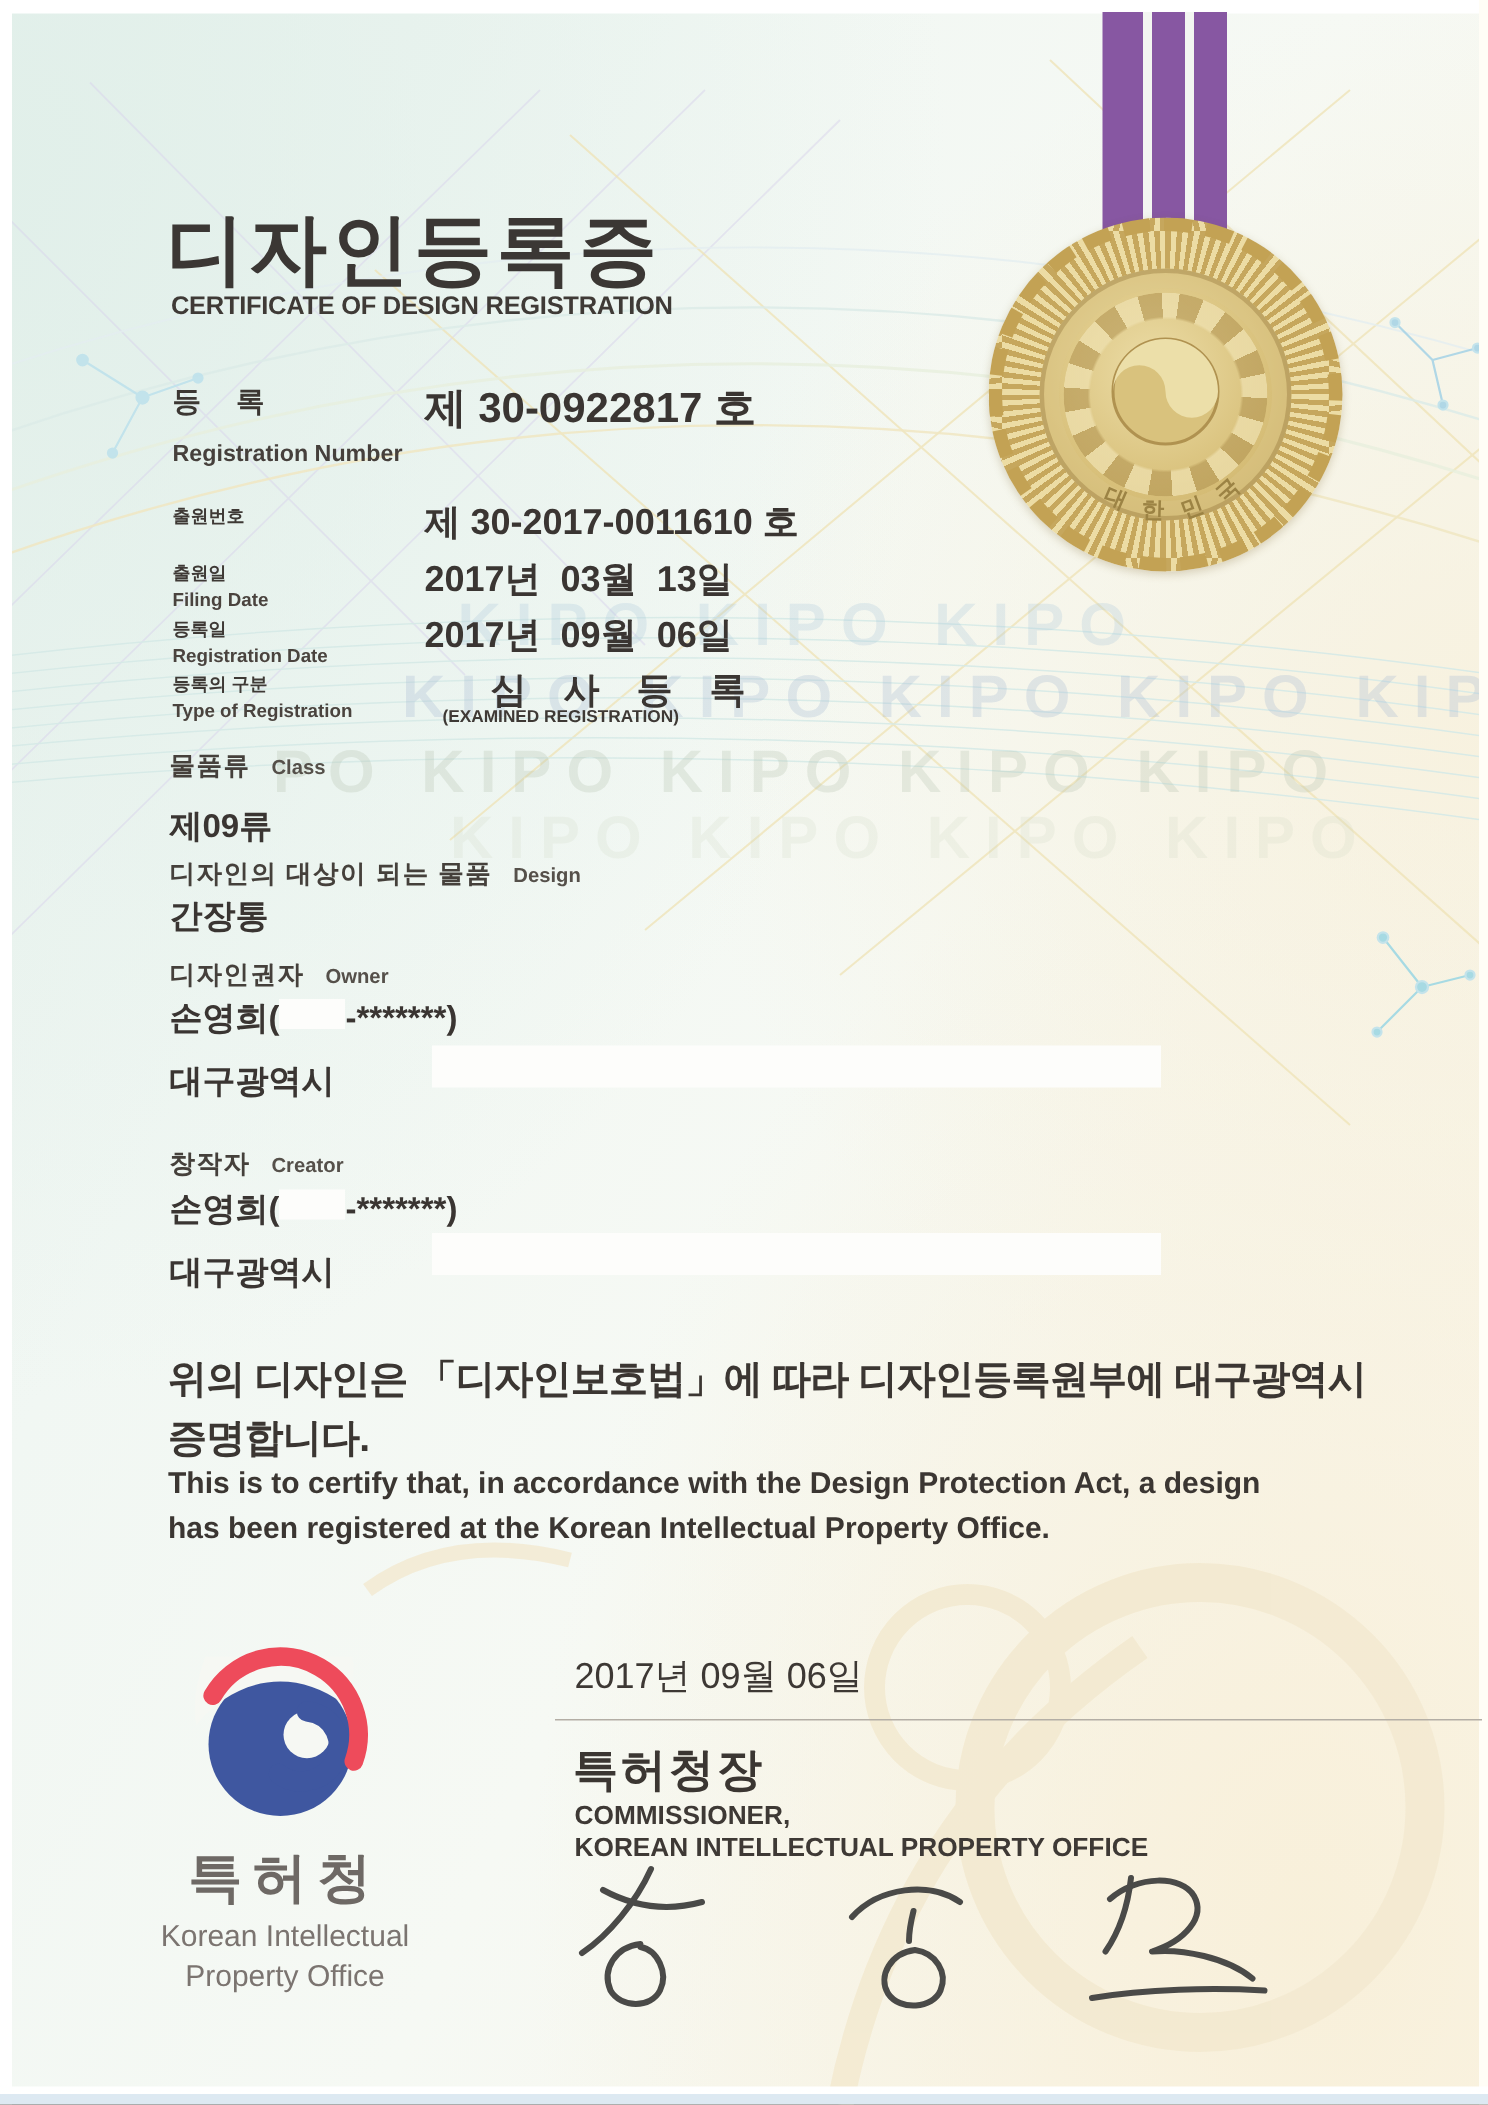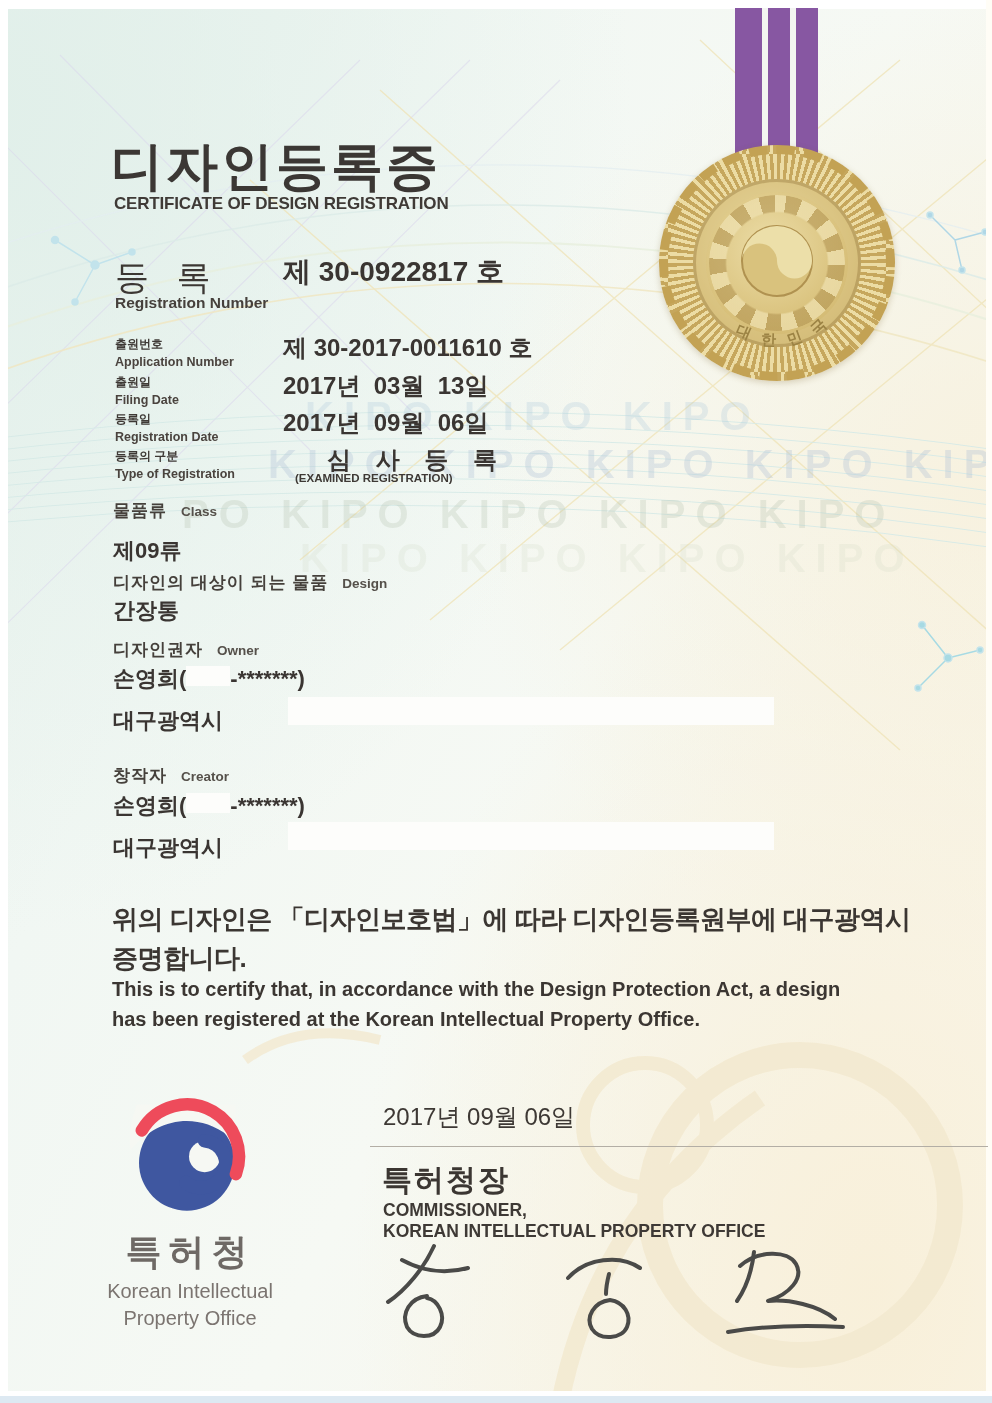--- a/index.html
+++ b/index.html
@@ -45,21 +45,21 @@
     position:absolute;inset:52px;border-radius:50%;
     background:repeating-conic-gradient(from 8deg,rgba(176,146,80,.55) 0deg 14deg,rgba(238,224,175,.75) 14deg 28deg);
     -webkit-mask:radial-gradient(circle,transparent 52%,#000 54%,#000 88%,transparent 90%);
     mask:radial-gradient(circle,transparent 52%,#000 54%,#000 88%,transparent 90%);
   }
   .medal svg{position:absolute;left:0;top:0;}
   
   .abs{position:absolute;z-index:3;}
   .title-kr{left:111px;top:132px;font-size:52px;font-weight:700;letter-spacing:3px;color:#3b3734;}
   .title-en{left:114px;top:194px;font-size:17px;font-weight:700;letter-spacing:-0.2px;color:#3f3a36;}
-  .reg-label{left:115px;top:255px;font-size:34px;font-weight:400;letter-spacing:9px;color:#3c3733;}
+  .reg-label{left:115px;top:255px;font-size:19px;font-weight:700;letter-spacing:9px;color:#3c3733;}
   .reg-en{left:115px;top:294px;font-size:15.5px;font-weight:600;color:#46403c;}
   .reg-value{left:283px;top:253px;font-size:28px;font-weight:700;color:#3a3532;white-space:pre;}
   .frow{position:absolute;left:115px;z-index:3;width:800px;}
   .f-kr{font-size:12px;font-weight:700;color:#3e3935;}
   .f-en{font-size:12.5px;font-weight:600;color:#4a433e;margin-top:2px;}
   .f-val{position:absolute;left:168px;top:-4px;font-size:24px;font-weight:700;color:#3a3532;white-space:pre;}
   .f-val-sp{letter-spacing:9px;margin-left:44px;}
   .f-val-sub{position:absolute;left:168px;top:24px;font-size:11.5px;font-weight:700;color:#3e3935;padding-left:12px;}
   .inline-lbl{display:flex;align-items:baseline;gap:14px;}
   .lbl-kr{font-size:17px;font-weight:600;color:#45403b;letter-spacing:1px;}
@@ -170,21 +170,20 @@
 
   <div class="abs title-kr">디자인등록증</div>
   <div class="abs title-en">CERTIFICATE OF DESIGN REGISTRATION</div>
 
   <div class="abs reg-label">등 록</div>
   <div class="abs reg-en">Registration Number</div>
   <div class="abs reg-value">제 30-0922817 호</div>
 
   <div class="frow" style="top:336px">
     <div class="f-kr">출원번호</div>
-    <div class="f-en">Application Number</div>
     <div class="f-val">제 30-2017-0011610 호</div>
   </div>
   <div class="frow" style="top:374px">
     <div class="f-kr">출원일</div>
     <div class="f-en">Filing Date</div>
     <div class="f-val">2017년  03월  13일</div>
   </div>
   <div class="frow" style="top:411px">
     <div class="f-kr">등록일</div>
     <div class="f-en">Registration Date</div>

